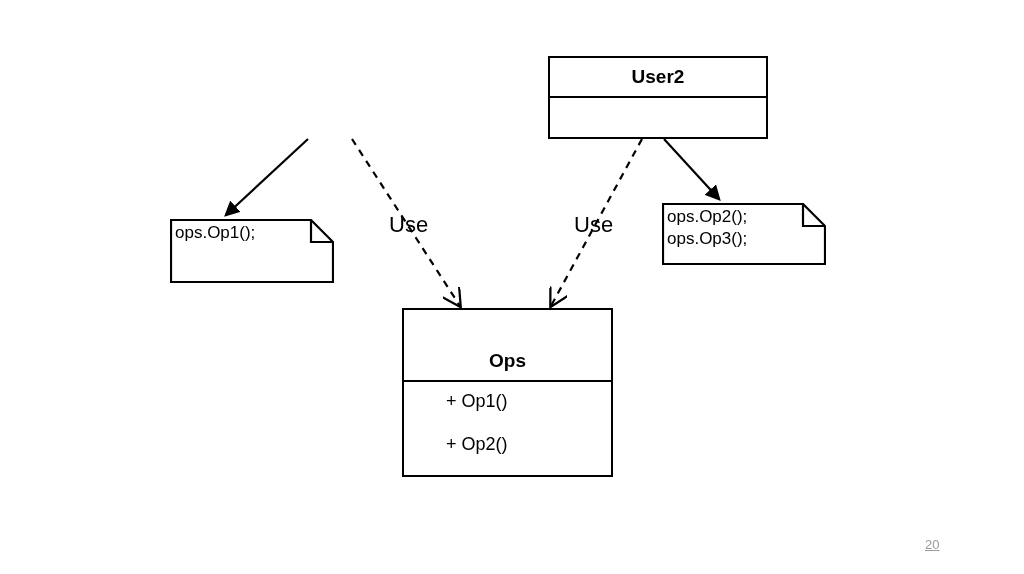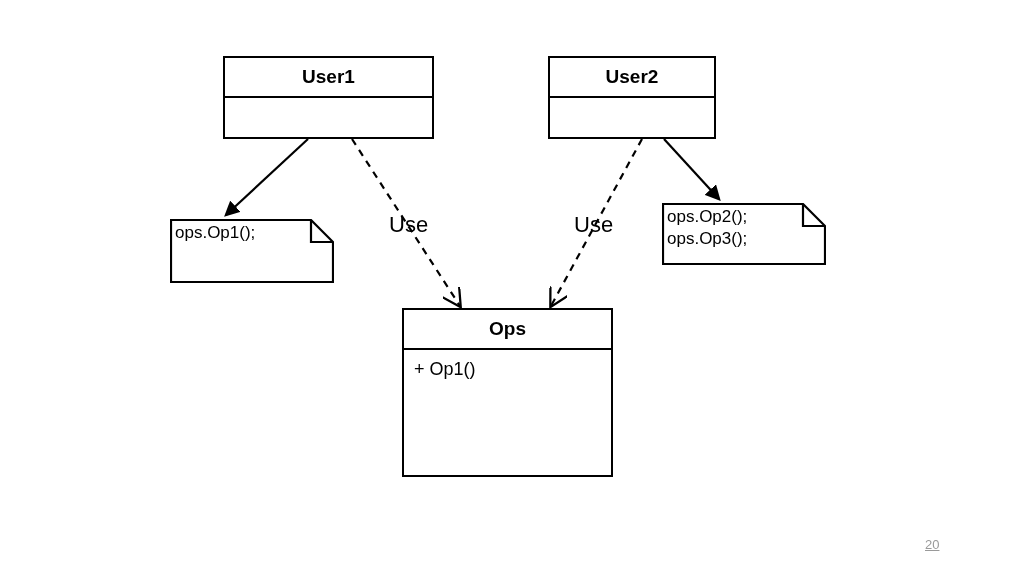--- a/index.html
+++ b/index.html
@@ -44,20 +44,21 @@
   }
   .uml-class-divider {
     width: 100%;
     height: 0;
     border-top: 2px solid #000000;
   }
   .uml-class-members {
     box-sizing: border-box;
     width: 100%;
     padding: 10px 20px 0 10px;
+    margin-left: 32px;
   }
   .uml-member {
     font-size: 18px;
     line-height: 1.0;
     color: #000000;
     margin-bottom: 25px;
     white-space: pre;
   }
   .uml-empty-compartment {
     width: 100%;
@@ -73,39 +74,40 @@
   #user1-class .uml-class-name {
     height: 38px;
     font-size: 19px;
   }
   #user1-class .uml-empty-compartment { height: 41px; }
 
   
   #user2-class {
     left: 548px;
     top: 56px;
-    width: 168px;
+    width: 220px;
     height: 83px;
   }
   #user2-class .uml-class-name {
     height: 38px;
     font-size: 19px;
   }
   #user2-class .uml-empty-compartment { height: 41px; }
 
   
   #ops-class {
     left: 402px;
     top: 308px;
     width: 211px;
     height: 169px;
   }
   #ops-class .uml-class-name {
     height: 38px;
     font-size: 19px;
+    margin-top: 32px;
   }
 
   
   .uml-note {
     position: absolute;
     box-sizing: border-box;
   }
   .uml-note svg {
     position: absolute;
     left: 0;
@@ -182,37 +184,33 @@
 
     <line x1="308" y1="139" x2="226" y2="215" stroke="#000000" stroke-width="2.2" marker-end="url(#filled-arrow)"></line>
 
     <line x1="664" y1="139" x2="719" y2="199" stroke="#000000" stroke-width="2.2" marker-end="url(#filled-arrow)"></line>
 
     <line x1="352" y1="139" x2="460" y2="306" stroke="#000000" stroke-width="2.2" stroke-dasharray="7 6" marker-end="url(#open-arrow)"></line>
 
     <line x1="642" y1="139" x2="551" y2="306" stroke="#000000" stroke-width="2.2" stroke-dasharray="7 6" marker-end="url(#open-arrow)"></line>
   </svg>
 
-  <div class="uml-class" id="user1-class">
-    <div class="uml-class-name">User1</div>
-    <div class="uml-class-divider"></div>
-    <div class="uml-empty-compartment"></div>
-  </div>
 
   <div class="uml-class" id="user2-class">
     <div class="uml-class-name">User2</div>
     <div class="uml-class-divider"></div>
     <div class="uml-empty-compartment"></div>
   </div>
 
   <div class="uml-class" id="ops-class">
     <div class="uml-class-name">Ops</div>
     <div class="uml-class-divider"></div>
     <div class="uml-class-members">
       <div class="uml-member">+ Op1()</div>
+      <div class="uml-member">+ Op2()</div>
     </div>
   </div>
 
   <div class="uml-note" id="note-left">
     <svg width="164" height="64" viewBox="0 0 164 64" xmlns="http://www.w3.org/2000/svg">
       <path d="M 1 1 L 141 1 L 163 23 L 163 63 L 1 63 Z" fill="#ffffff" stroke="#000000" stroke-width="2.2"></path>
       <path d="M 141 1 L 141 23 L 163 23" fill="none" stroke="#000000" stroke-width="2.2"></path>
     </svg>
     <div class="uml-note-text">ops.Op1();</div>
   </div>

